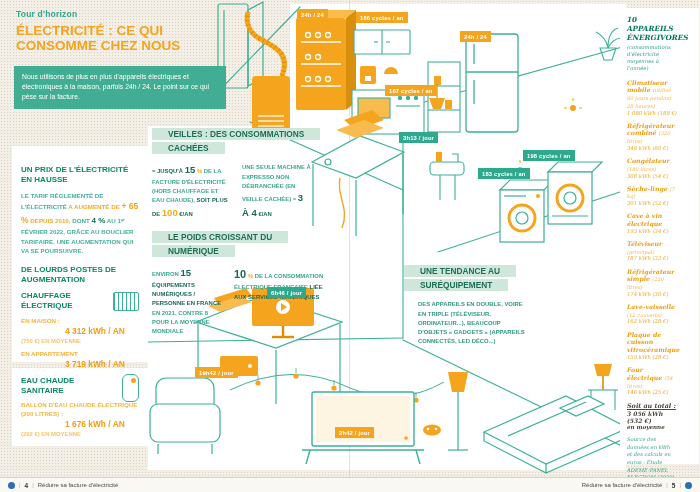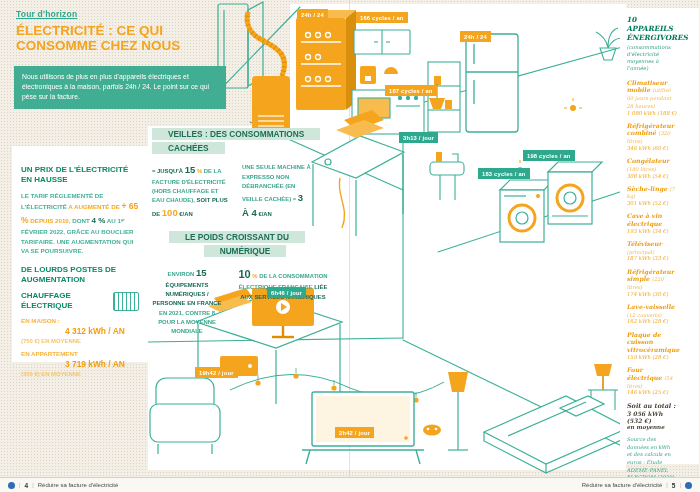--- a/index.html
+++ b/index.html
@@ -4,21 +4,21 @@
 <style>
   html,body{margin:0;padding:0;}
   .page{position:relative;width:700px;height:492px;overflow:hidden;
     background-color:#f3efe6;
     background-image:radial-gradient(#dcd4c2 0.6px, transparent 0.7px);
     background-size:3px 3px;
     font-family:"Liberation Sans", sans-serif; -webkit-font-smoothing:antialiased;}
   .abs{position:absolute;}
 
   
-  .kicker{left:16px;top:9px;font-size:8.5px;font-weight:bold;color:#2fa88e;letter-spacing:.2px;text-decoration:underline;}
+  .kicker{left:16px;top:9px;font-size:8.5px;font-weight:bold;color:#2fa88e;letter-spacing:.2px;}
   .title{left:16px;top:23px;width:225px;font-size:13.5px;line-height:1.12;font-weight:bold;color:#f5a41d;}
   .intro{left:14px;top:66px;width:196px;background:#41ad92;color:#fff;font-size:6.8px;line-height:1.5;padding:6px 8px;}
 
   
   .card{background:#fff;}
   .card1{left:12px;top:146px;width:136px;height:216px;padding:19px 9px;box-sizing:border-box;}
   .card2{left:12px;top:368px;width:136px;height:78px;padding:8px 9px;box-sizing:border-box;}
   .sidebar{left:620px;top:8px;width:79px;height:456px;padding:7px 22px 6px 7px;box-sizing:border-box;}
 
   .h-green{font-size:8px;line-height:1.3;font-weight:bold;color:#0a8a68;margin:0 0 5px 0;}
@@ -33,21 +33,21 @@
   .radiator{width:24px;height:17px;border:1.4px solid #3cb098;border-radius:2px;
     background:repeating-linear-gradient(90deg,#3cb098 0 1.5px,transparent 1.5px 4px);margin-top:1px;}
   .heater{width:15px;height:26px;border:1.4px solid #3cb098;border-radius:6px;position:relative;margin-top:-2px;}
   .heater:after{content:"";position:absolute;right:2px;top:3px;width:5px;height:5px;border-radius:50%;background:#f5a41d;}
 
   
   .hl{background:#cfe7db;color:#1d6e58;font-weight:bold;font-size:8.3px;line-height:1.65;
       padding:1px 16px;-webkit-box-decoration-break:clone;box-decoration-break:clone;}
   .mbox{z-index:3;}
   .veilles{left:152px;top:128px;width:176px;}
-  .numerique{left:152px;top:231px;width:186px;text-align:center;}
+  .numerique{left:152px;top:231px;width:186px;}
   .surequip{left:404px;top:265px;width:132px;}
   .cols{display:flex;gap:12px;margin-top:8px;}
   .mcol{font-size:5.9px;line-height:1.55;font-weight:bold;color:#3aa68d;}
   .dk{color:#176a55;}
   .bignum{font-size:9.5px;color:#176a55;}
   .pc{color:#f7a81e;}
   .body-box{margin:8px 0 0 14px;width:110px;font-size:5.9px;line-height:1.55;font-weight:bold;color:#2f9a82;}
 
   
   .badge{position:absolute;z-index:5;color:#fff;font-size:5.8px;font-weight:bold;
@@ -55,21 +55,21 @@
   .bo{background:#f5a41d;} .bg{background:#2fa98d;}
 
   
   .sb-title{font-family:"DejaVu Serif",serif;font-style:italic;font-weight:bold;font-size:7.2px;line-height:1.25;color:#00795c;margin:0 0 2px 0;}
   .sb-sub{font-family:"DejaVu Serif",serif;font-style:italic;font-size:5.3px;line-height:1.3;color:#38a189;margin:0 0 7px 0;}
   .sb-item{margin-bottom:5px;}
   .sb-name{font-family:"DejaVu Serif",serif;font-style:italic;font-weight:bold;font-size:6.2px;line-height:1.25;color:#ee9d13;}
   .sb-detail{font-family:"DejaVu Serif",serif;font-style:italic;font-weight:normal;font-size:5.2px;color:#f3b64e;}
   .sb-value{font-family:"DejaVu Serif",serif;font-style:italic;font-size:5.3px;color:#efa51f;line-height:1.35;}
   .sb-total{margin-top:6px;font-family:"DejaVu Serif",serif;font-style:italic;font-weight:bold;color:#4a4538;}
-  .sb-total .l{font-size:6.4px;display:block;}
+  .sb-total .l{font-size:6.4px;display:block;text-decoration:underline;}
   .sb-total .v{font-size:6px;display:block;}
   .sb-total .s{font-size:5.6px;display:block;}
   .sb-src{margin-top:6px;font-family:"DejaVu Serif",serif;font-style:italic;font-size:5.2px;line-height:1.45;color:#38a189;}
 
   
   .footer{left:0;bottom:0;width:700px;height:15px;background:#faf8f3;border-top:1px solid #d8d2c6;z-index:6;
           display:flex;align-items:center;justify-content:space-between;padding:0 8px;box-sizing:border-box;
           font-size:6px;color:#4a4a4a;}
   .fgrp{display:flex;align-items:center;gap:4px;}
   .fsep{color:#b9b4a8;}
@@ -306,37 +306,50 @@
       <span class="radiator"></span>
     </div>
     <div class="lab">EN MAISON :</div>
     <div class="val">4 312 kWh / AN</div>
     <div class="note">(750 €) EN MOYENNE</div>
     <div class="lab">EN APPARTEMENT</div>
     <div class="val">3 719 kWh / AN</div>
     <div class="note">(300 €) EN MOYENNE</div>
   </div>
 
+  <div class="abs card card2" style="z-index:4">
+    <div class="hrow">
+      <h2 class="h-green" style="width:80px">EAU CHAUDE SANITAIRE</h2>
+      <span class="heater"></span>
+    </div>
+    <div class="lab" style="margin-top:-2px">BALLON D'EAU CHAUDE ÉLECTRIQUE (200 LITRES) :</div>
+    <div class="val">1 676 kWh / AN</div>
+    <div class="note">(292 €) EN MOYENNE</div>
+  </div>
 
   <div class="abs mbox veilles">
     <h2 style="margin:0;font-size:0;line-height:1.9"><span class="hl">VEILLES : DES CONSOMMATIONS CACHÉES</span></h2>
     <div class="cols">
       <p class="mcol" style="width:78px;margin:0"><span class="dk">= JUSQU'À </span><span class="bignum">15</span><span class="pc"> % </span><span>DE LA FACTURE D'ÉLECTRICITÉ (HORS CHAUFFAGE ET EAU CHAUDE), </span><span class="dk">SOIT PLUS DE </span><span class="bignum pc">100</span><span class="dk"> €/AN</span></p>
       <p class="mcol" style="width:70px;margin:0"><span>UNE SEULE MACHINE À EXPRESSO NON DÉBRANCHÉE (EN VEILLE CACHÉE) = </span><span class="bignum">3 À 4</span><span class="dk"> €/AN</span></p>
     </div>
   </div>
 
   <div class="abs mbox numerique">
     <h2 style="margin:0;font-size:0;line-height:1.9"><span class="hl">LE POIDS CROISSANT DU NUMÉRIQUE</span></h2>
     <div class="cols">
       <p class="mcol" style="width:70px;margin:0"><span>ENVIRON </span><span class="bignum">15</span><span class="dk"> ÉQUIPEMENTS NUMÉRIQUES / PERSONNE EN FRANCE</span><span> EN 2021, CONTRE 8 POUR LA MOYENNE MONDIALE</span></p>
       <p class="mcol" style="width:98px;margin:0"><span class="bignum" style="font-size:11px">10</span><span class="pc"> % </span><span>DE LA CONSOMMATION ÉLECTRIQUE FRANÇAISE </span><span class="dk">LIÉE AUX SERVICES NUMÉRIQUES</span></p>
     </div>
   </div>
 
+  <div class="abs mbox surequip">
+    <h2 style="margin:0;font-size:0;line-height:1.9"><span class="hl">UNE TENDANCE AU SURÉQUIPEMENT</span></h2>
+    <p class="body-box">DES APPAREILS EN DOUBLE, VOIRE EN TRIPLE (TÉLÉVISEUR, ORDINATEUR...), BEAUCOUP D'OBJETS « GADGETS » (APPAREILS CONNECTÉS, LED DÉCO...)</p>
+  </div>
 
   <div class="badge bo" style="left:297px;top:9px">24h / 24</div>
   <div class="badge bo" style="left:356px;top:12px">166 cycles / an</div>
   <div class="badge bo" style="left:460px;top:31px">24h / 24</div>
   <div class="badge bo" style="left:385px;top:85px">187 cycles / an</div>
   <div class="badge bg" style="left:399px;top:132px">3h13 / jour</div>
   <div class="badge bg" style="left:523px;top:150px">198 cycles / an</div>
   <div class="badge bg" style="left:478px;top:168px">183 cycles / an</div>
   <div class="badge bg" style="left:267px;top:287px">6h46 / jour</div>
   <div class="badge bo" style="left:195px;top:367px">19h42 / jour</div>

